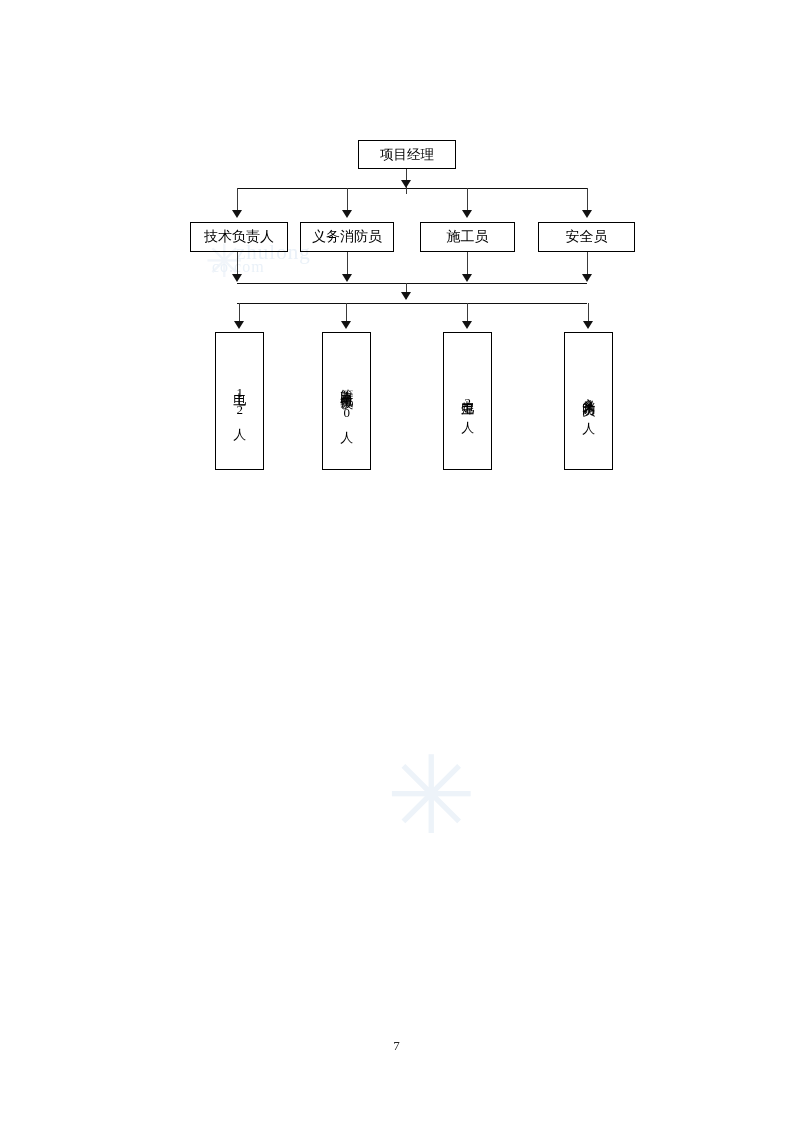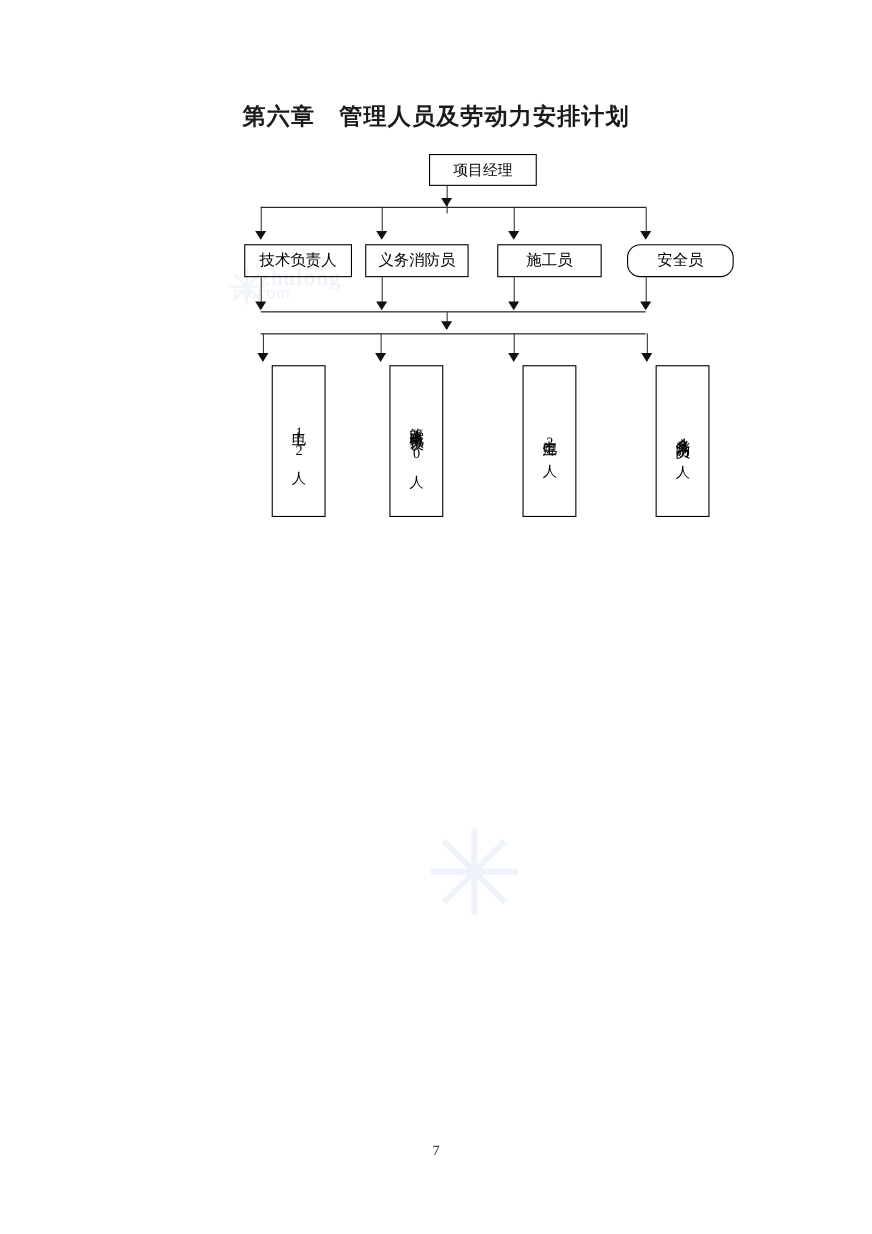--- a/index.html
+++ b/index.html
@@ -78,42 +78,41 @@
   .node {
     position: absolute;
     box-sizing: border-box;
     border: 1px solid #000000;
     background: transparent;
     display: flex;
     align-items: center;
     justify-content: center;
     font-family: "Liberation Serif", serif;
     color: #000000;
-    margin-left: 32px;
   }
 
   
   .node-root {
     left: 358px;
     top: 140px;
     width: 98px;
     height: 29px;
     font-size: 13.5px;
   }
 
   
   .node-mid {
     top: 222px;
     height: 30px;
     font-size: 14px;
   }
   .mid-0 { left: 190px; width: 98px; align-items: center; }
   .mid-1 { left: 300px; width: 94px; }
   .mid-2 { left: 420px; width: 95px; }
-  .mid-3 { left: 538px; width: 97px; border-radius: 12px; }
+  .mid-3 { left: 538px; width: 97px; }
 
   
   .node-bot {
     top: 332px;
     height: 138px;
     width: 49px;
     font-size: 13px;
     align-items: center;
     justify-content: center;
   }
@@ -167,21 +166,20 @@
 
 <div id="page">
 
   <div class="wm-layer">
     <div class="snowflake snow-big">✳</div>
     <div class="snowflake snow-sm">✳</div>
     <div class="wm-text wm-text-1">zhulong</div>
     <div class="wm-text wm-text-2">co.com</div>
   </div>
 
-  <div class="doc-title">第六章　管理人员及劳动力安排计划</div>
 
   <div id="chart">
 
     <div class="node node-root">
       <span>项目经理</span>
     </div>
 
     <div class="vline" style="left:406px; top:169px; height:11px;"></div>
     <div class="hline" style="left:237px; top:188px; width:350px;"></div>
     <div class="vline" style="left:406px; top:180px; height:14px;"></div>

